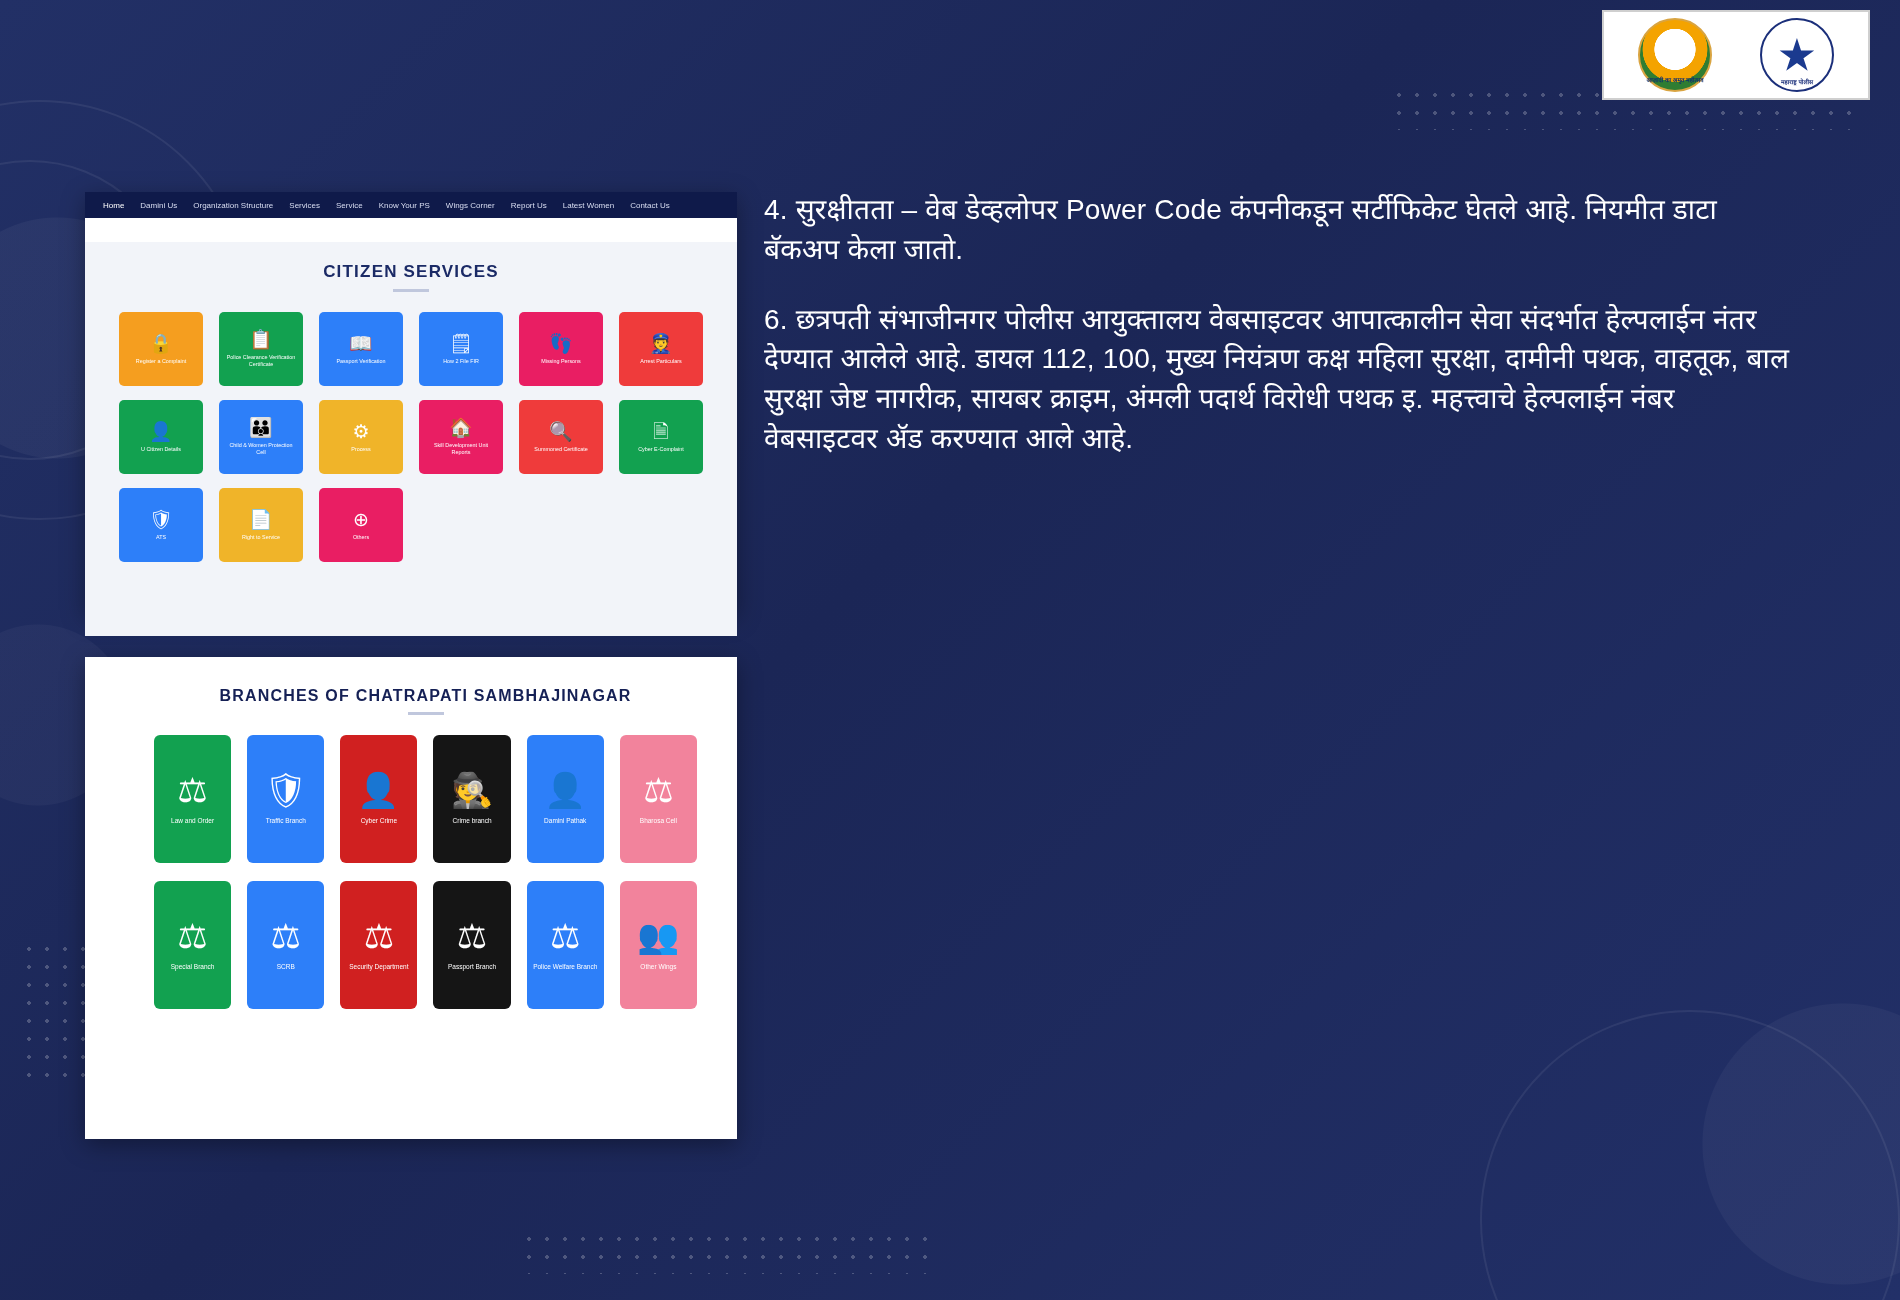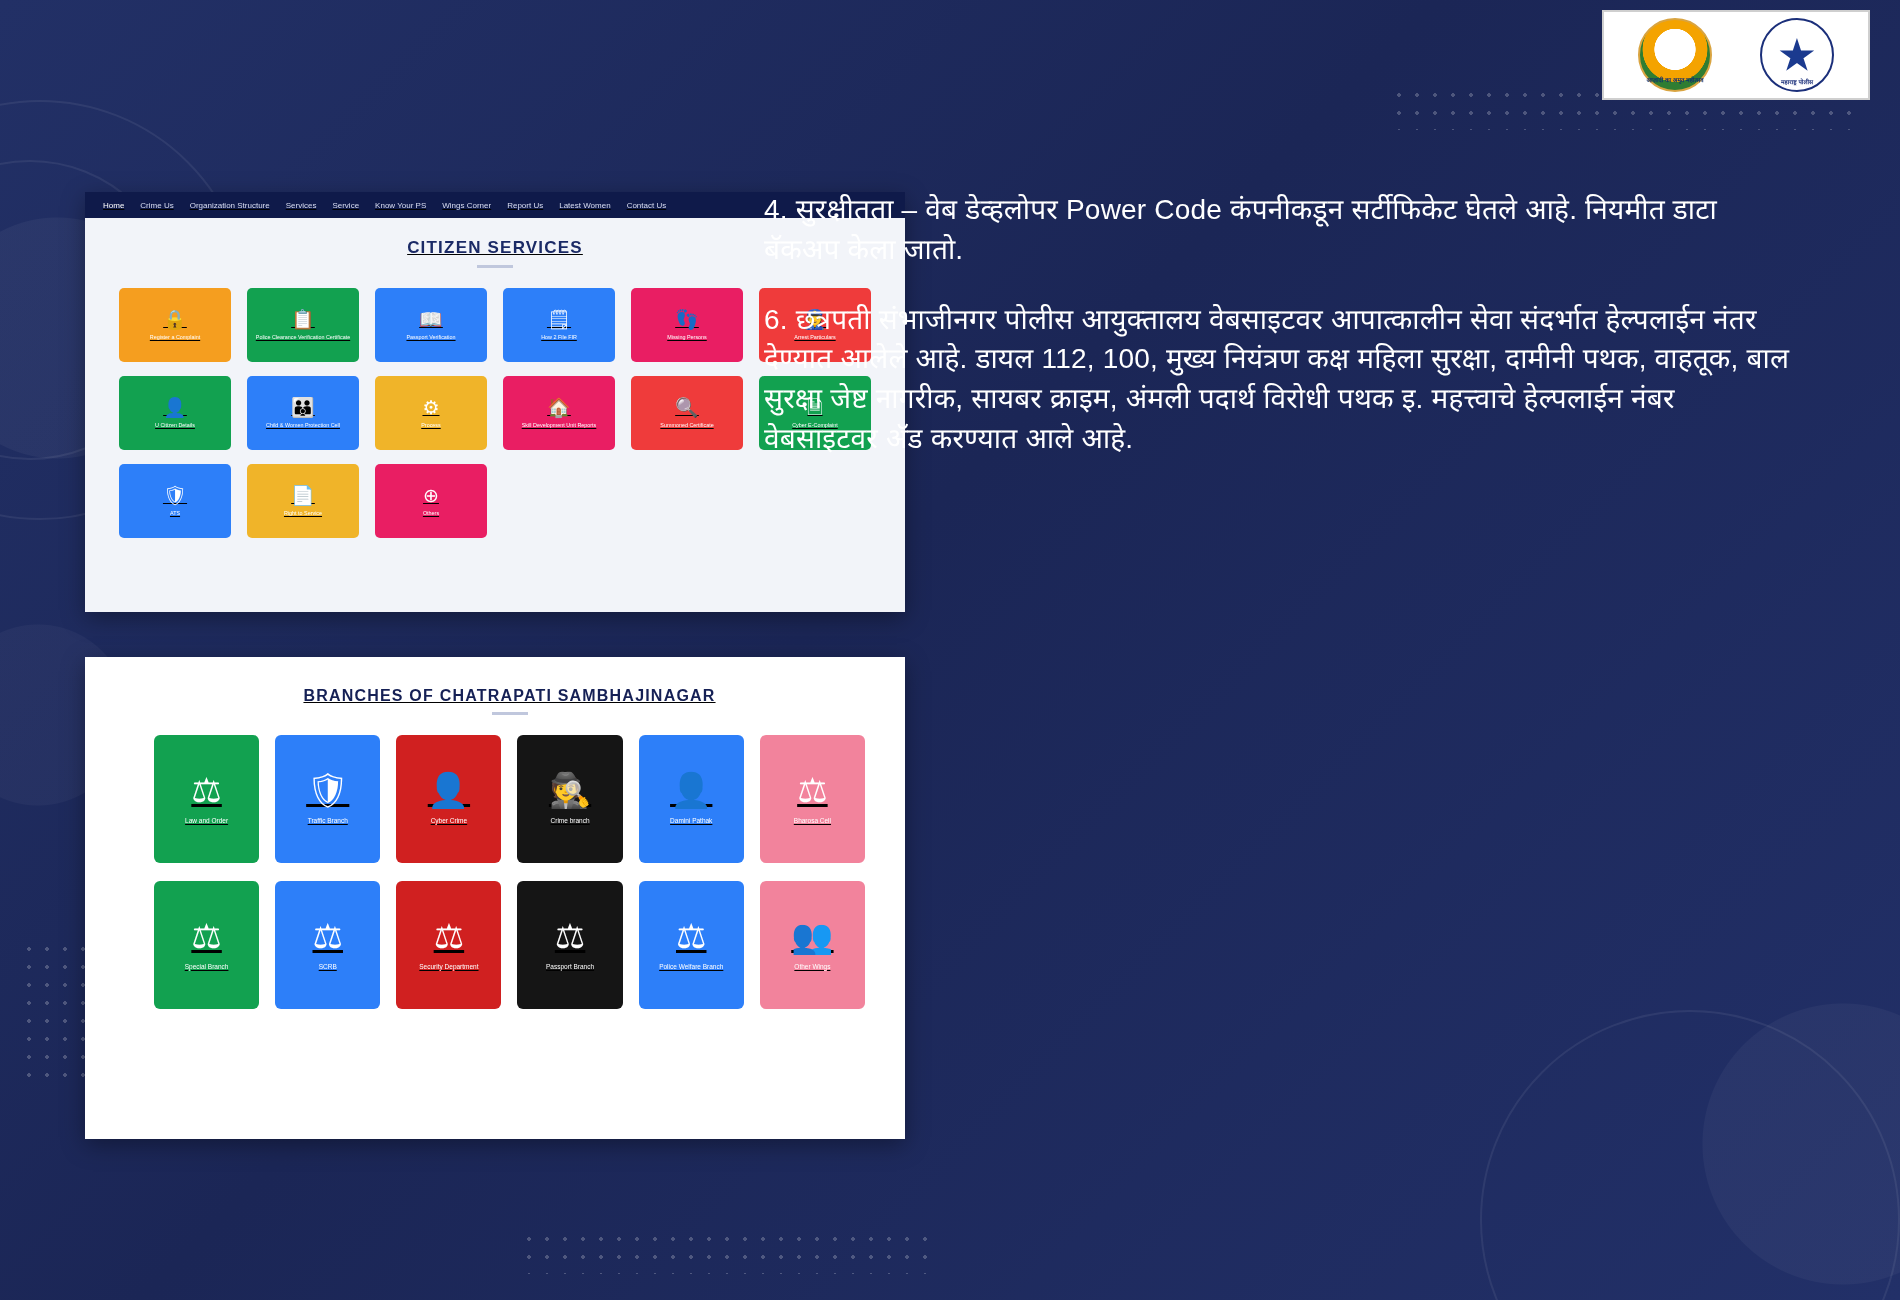--- a/index.html
+++ b/index.html
@@ -64,40 +64,40 @@
     background: #ffffff; border: 2px solid #1b2f7a; color: #1b2f7a;
   }
   .logo-police .star {
     font-size: 40px; line-height: 1; color: #1b3a8f;
   }
   .logo-police span {
     position: absolute; bottom: 4px; left: 0; right: 0; font-size: 6px;
   }
 
   
-  .shots { position: absolute; left: 85px; top: 192px; width: 820px; text-decoration: underline; }
+  .shots { position: absolute; left: 85px; top: 192px; width: 652px; }
 
   .shot {
     background: #ffffff;
     box-shadow: 0 6px 22px rgba(0,0,0,0.35);
   }
   .shot-1 { height: 420px; }
   .shot-2 { margin-top: 45px; height: 482px; }
 
   .site-nav {
     background: #0f1a4a; height: 26px;
     display: flex; align-items: center; gap: 16px;
     padding: 0 18px;
   }
   .site-nav .nav-item {
     color: #d9def2; font-size: 8px; white-space: nowrap;
   }
   .site-nav .nav-item.active { color: #ffffff; }
 
-  .shot-body { background: #f2f4f9; padding: 20px 34px 28px; height: calc(100% - 26px); }
+  .shot-body { background: #f2f4f9; padding: 20px 34px 28px; height: calc(100% - 26px); margin-top: 24px; }
   .shot-title {
     text-align: center; color: #1b2a66; font-weight: bold;
     font-size: 17px; letter-spacing: 1.2px;
   }
   .title-rule {
     width: 36px; height: 3px; background: #c0c7dd; margin: 7px auto 20px;
   }
   .tile-grid {
     display: grid; grid-template-columns: repeat(6, 1fr);
     gap: 14px 16px;
@@ -160,21 +160,21 @@
     <div class="star">★</div>
     <span>महाराष्ट्र पोलीस</span>
   </div>
 </div>
 
 <div class="shots">
 
   <div class="shot shot-1">
     <div class="site-nav" id="nav">
         <div class="nav-item active">Home</div>
-        <div class="nav-item">Crime Us</div>
+        <div class="nav-item">Damini Us</div>
         <div class="nav-item">Organization Structure</div>
         <div class="nav-item">Services</div>
         <div class="nav-item">Service</div>
         <div class="nav-item">Know Your PS</div>
         <div class="nav-item">Wings Corner</div>
         <div class="nav-item">Report Us</div>
         <div class="nav-item">Latest Women</div>
         <div class="nav-item">Contact Us</div>
       </div>
     <div class="shot-body">

